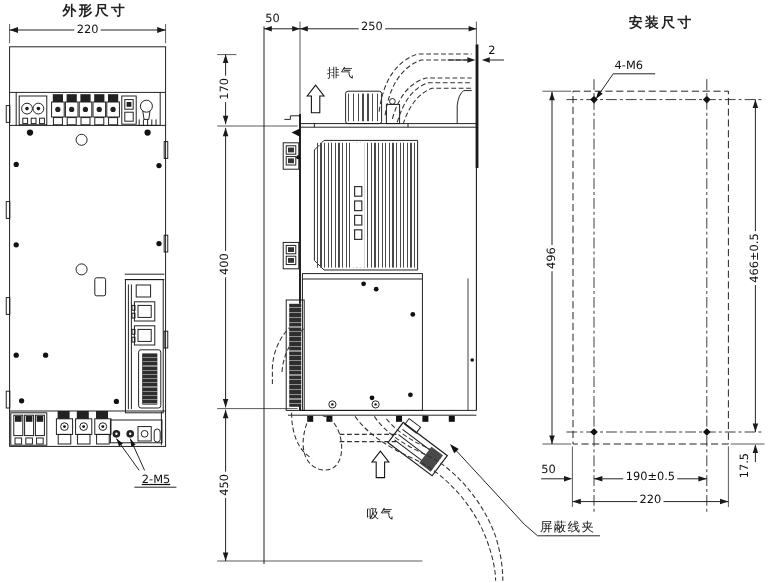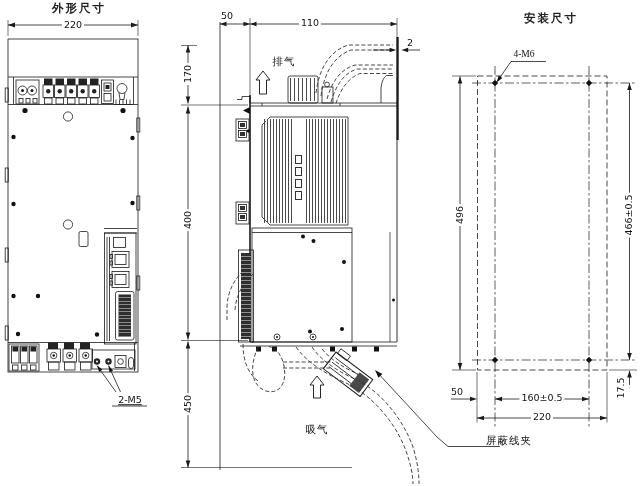--- a/index.html
+++ b/index.html
@@ -350,30 +350,30 @@
 <div class="tex" style="left:119px;top:295px;width:12px;height:42px;
             background:repeating-linear-gradient(180deg,#2e2e2e 0 2.5px,#8a8a8a 2.5px 3.5px);"></div>
 
 <span class="lbl title" style="left:79px;top:9px;">外形尺寸</span>
 <span class="lbl title" style="left:551px;top:19px;">安装尺寸</span>
 
 <span class="lbl bg" style="left:73px;top:25px;">220</span>
 <span class="lbl" style="left:130px;top:400px;text-decoration:underline;">2-M5</span>
 
 <span class="lbl bg" style="left:227px;top:16px;">50</span>
-<span class="lbl bg" style="left:310px;top:23px;">110</span>
+<span class="lbl bg" style="left:310px;top:23px;">250</span>
 <span class="lbl" style="left:410px;top:43px;">2</span>
 <span class="lbl cjk" style="left:284px;top:61px;">排气</span>
 <span class="lbl cjk" style="left:317px;top:405px;margin-top:24px;">吸气</span>
 <span class="lbl rot bg" style="left:188px;top:74px;">170</span>
 <span class="lbl rot bg" style="left:188px;top:220px;">400</span>
 <span class="lbl rot bg" style="left:188px;top:404px;">450</span>
-<span class="lbl cjk" style="left:473px;top:440px;margin-left:36px;">屏蔽线夹</span>
-
-<span class="lbl" style="left:524px;top:55px;font-family:Liberation Serif, serif;">4-M6</span>
+<span class="lbl cjk" style="left:473px;top:440px;">屏蔽线夹</span>
+
+<span class="lbl" style="left:524px;top:55px;">4-M6</span>
 <span class="lbl rot bg" style="left:460px;top:215px;">496</span>
 <span class="lbl rot bg" style="left:629px;top:215px;">466±0.5</span>
 <span class="lbl rot" style="left:621px;top:388px;">17.5</span>
 <span class="lbl" style="left:457px;top:392px;">50</span>
-<span class="lbl bg" style="left:542px;top:398px;">160±0.5</span>
+<span class="lbl bg" style="left:542px;top:398px;">190±0.5</span>
 <span class="lbl bg" style="left:542px;top:417px;">220</span>
 
 </div>
 
 </body></html>

